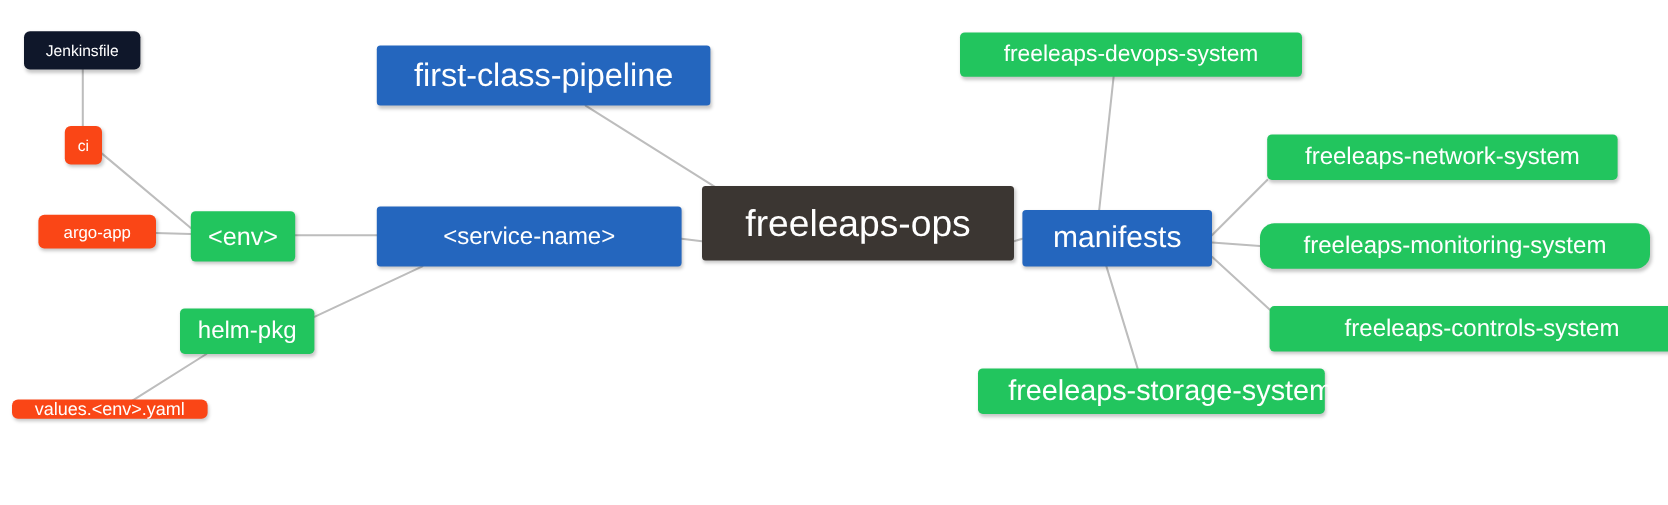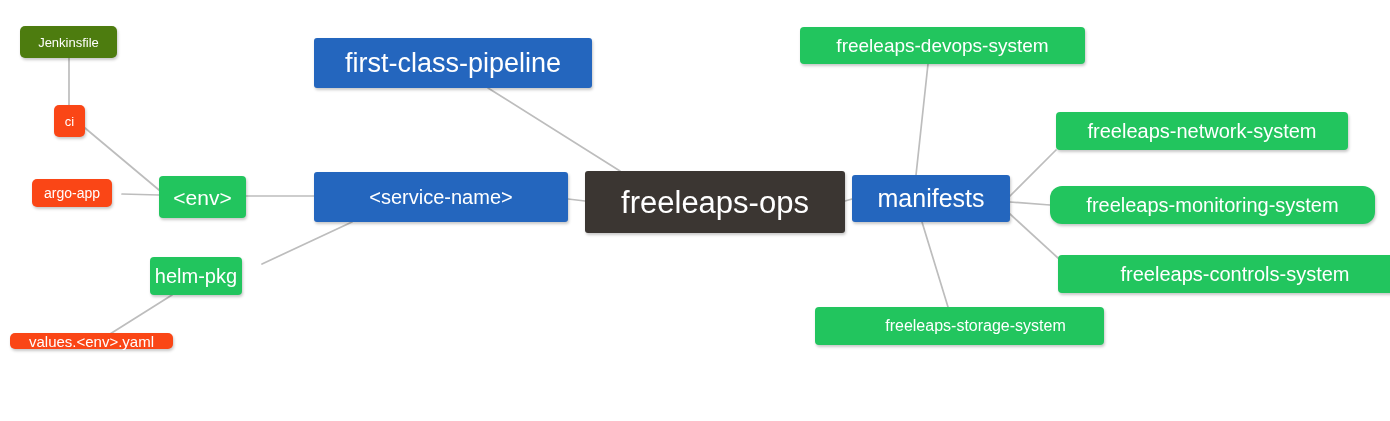--- a/index.html
+++ b/index.html
@@ -59,21 +59,21 @@
     border-radius: 3px;
   }
   .n-blue {
     background: #2466be;
   }
   .n-green {
     background: #22c55e;
     border-radius: 4px;
   }
   .n-orange {
-    background: #4d7c0f;
+    background: #0f172a;
     border-radius: 5px;
   }
   .n-red {
     background: #fa4616;
     border-radius: 5px;
   }
 </style>
 </head>
 <body>
 
@@ -94,53 +94,53 @@
       <line x1="1010" y1="214" x2="1058" y2="258" class="edge" stroke="#bdbdbd"></line>
       <line x1="922" y1="222" x2="948" y2="307" class="edge" stroke="#bdbdbd"></line>
     </svg>
   <div id="node-layer">
       <div class="node n-orange" style="left: 20px; top: 26px; width: 97px; height: 32px; font-size: 13px;">
         <span class="node-label">Jenkinsfile</span>
       </div>
       <div class="node n-red" style="left: 54px; top: 105px; width: 31px; height: 32px; font-size: 13px;">
         <span class="node-label">ci</span>
       </div>
-      <div class="node n-red" style="left: 32px; top: 179px; width: 80px; height: 28px; font-size: 14px;">
+      <div class="node n-red" style="left: 32px; top: 179px; width: 98px; height: 28px; font-size: 14px;">
         <span class="node-label">argo-app</span>
       </div>
       <div class="node n-red" style="left: 10px; top: 333px; width: 163px; height: 16px; font-size: 15px;">
         <span class="node-label">values.&lt;env&gt;.yaml</span>
       </div>
       <div class="node n-green" style="left: 159px; top: 176px; width: 87px; height: 42px; font-size: 21px;">
         <span class="node-label">&lt;env&gt;</span>
       </div>
-      <div class="node n-green" style="left: 150px; top: 257px; width: 92px; height: 38px; font-size: 20px;">
+      <div class="node n-green" style="left: 150px; top: 257px; width: 112px; height: 38px; font-size: 20px;">
         <span class="node-label">helm-pkg</span>
       </div>
       <div class="node n-blue" style="left: 314px; top: 38px; width: 278px; height: 50px; font-size: 27px;">
         <span class="node-label">first-class-pipeline</span>
       </div>
       <div class="node n-blue" style="left: 314px; top: 172px; width: 254px; height: 50px; font-size: 20px;">
         <span class="node-label">&lt;service-name&gt;</span>
       </div>
-      <div class="node n-root" style="left: 585px; top: 171px; width: 260px; height: 62px; font-size: 31px;">
+      <div class="node n-root" style="left: 585px; top: 155px; width: 260px; height: 62px; font-size: 31px;">
         <span class="node-label">freeleaps-ops</span>
       </div>
       <div class="node n-blue" style="left: 852px; top: 175px; width: 158px; height: 47px; font-size: 25px; text-align: center;">
         <span class="node-label">manifests</span>
       </div>
       <div class="node n-green" style="left: 800px; top: 27px; width: 285px; height: 37px; font-size: 19px;">
         <span class="node-label">freeleaps-devops-system</span>
       </div>
       <div class="node n-green" style="left: 1056px; top: 112px; width: 292px; height: 38px; font-size: 20px;">
         <span class="node-label">freeleaps-network-system</span>
       </div>
       <div class="node n-green" style="left: 1050px; top: 186px; width: 325px; height: 38px; font-size: 20px; border-radius: 12px;">
         <span class="node-label">freeleaps-monitoring-system</span>
       </div>
       <div class="node n-green" style="left: 1058px; top: 255px; width: 354px; height: 38px; font-size: 20px;">
         <span class="node-label">freeleaps-controls-system</span>
       </div>
-      <div class="node n-green" style="left: 815px; top: 307px; width: 289px; height: 38px; font-size: 16px; padding-left: 32px;">
+      <div class="node n-green" style="left: 815px; top: 307px; width: 289px; height: 38px; font-size: 24px; padding-left: 32px;">
         <span class="node-label">freeleaps-storage-system</span>
       </div>
     </div>
 </div>
 
 </body></html>

